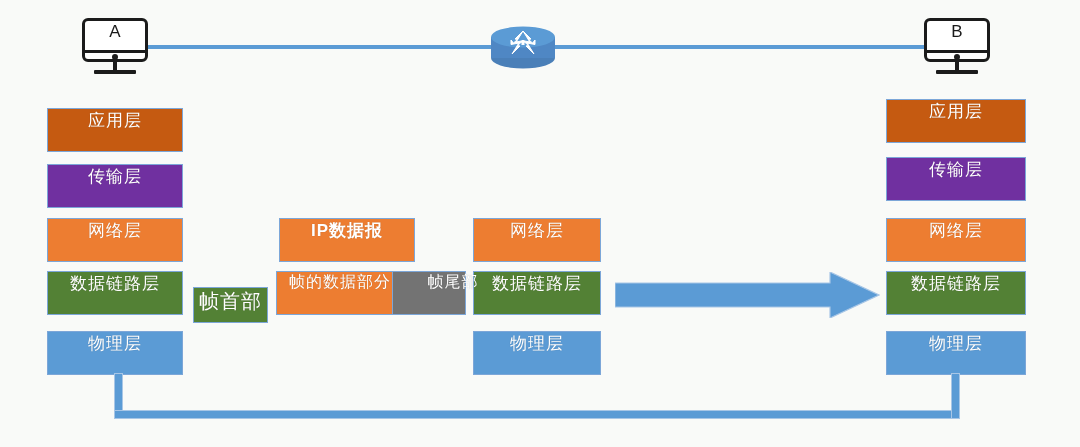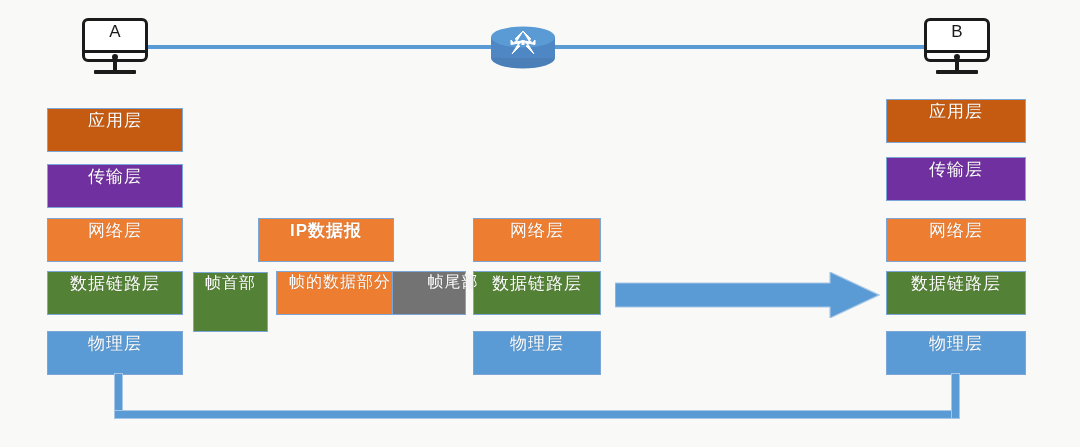--- a/index.html
+++ b/index.html
@@ -61,21 +61,21 @@
     position:absolute;left:0;top:4px;width:74px;text-align:center;
     font-size:17px;color:#1b1b1b;font-family:"Liberation Sans",sans-serif;
   }
 
   
   .router{position:absolute;width:66px;height:44px;}
 
   
   .block-arrow{position:absolute;}
 
-  .ip-box{font-weight:bold;}
+  .ip-box{font-weight:bold;margin-left:21px;}
 </style>
 </head>
 <body>
 
 <div id="stage">
 
   <div class="wire-top" style="left:146px;top:45px;width:348px;"></div>
   <div class="wire-top" style="left:552px;top:45px;width:380px;"></div>
 
   <div class="monitor" style="left:78px;top:18px;">
@@ -149,21 +149,21 @@
     <span>数据链路层</span>
   </div>
   <div class="box" style="left:886px;top:331px;width:140px;height:44px;background:#5B9BD5;">
     <span>物理层</span>
   </div>
 
   <div class="box ip-box" style="left:258px;top:218px;width:136px;height:44px;background:#ED7D31;">
     <span>IP数据报</span>
   </div>
 
-  <div class="box" style="left:193px;top:272px;width:75px;height:60px;background:#538135;font-size:16px;">
+  <div class="box" style="left:193px;top:287px;width:75px;height:36px;background:#538135;font-size:20px;">
     <span>帧首部</span>
   </div>
   <div class="box" style="left:276px;top:271px;width:128px;height:44px;background:#ED7D31;font-size:16px;">
     <span>帧的数据部分</span>
   </div>
   <div class="box" style="left:392px;top:271px;width:74px;height:44px;background:#737373;font-size:16px;padding-left:48px;">
     <span>帧尾部</span>
   </div>
 
   <div class="block-arrow" style="left:615px;top:272px;width:265px;height:46px;">

